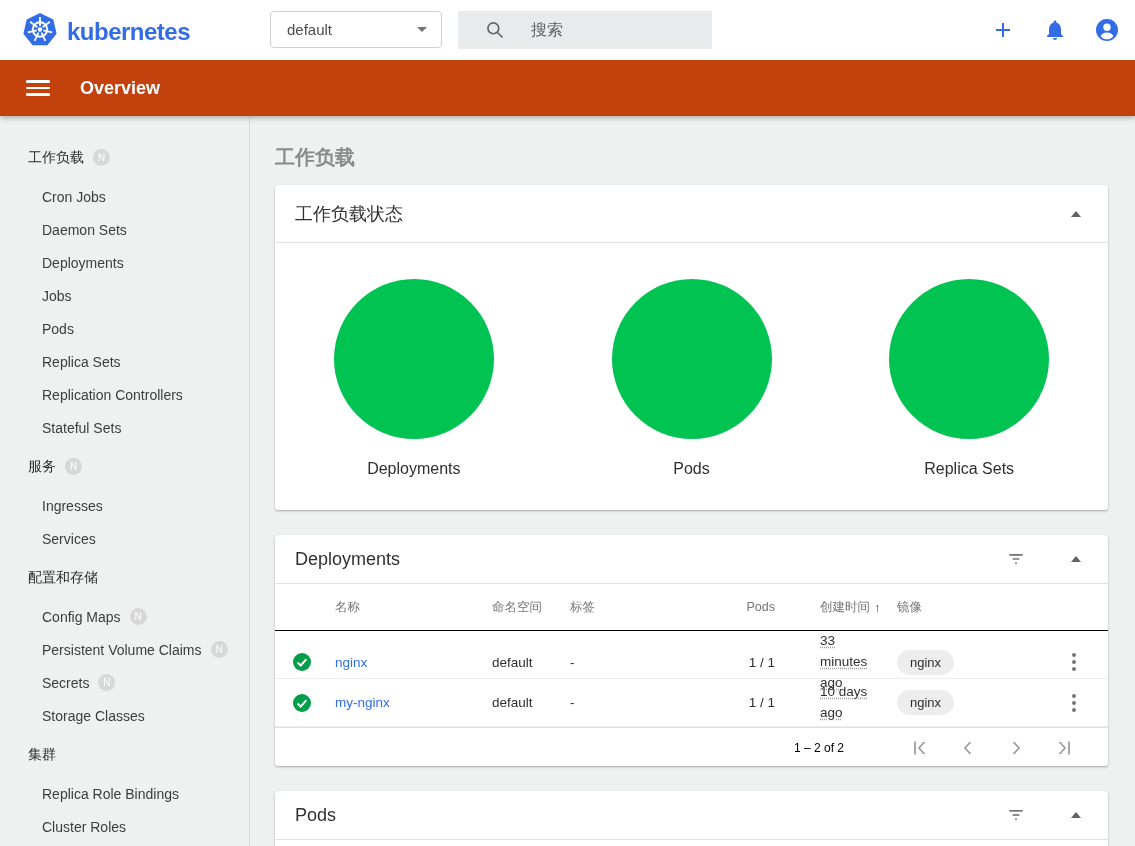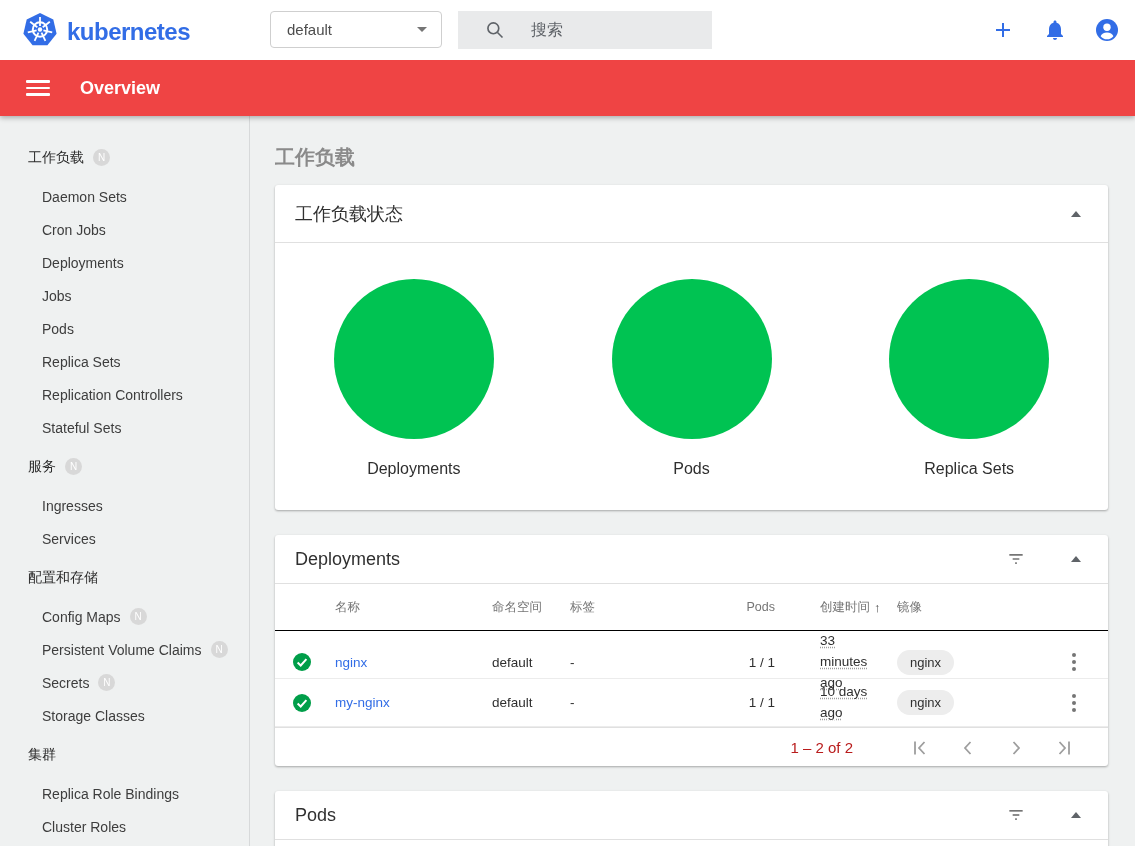--- a/index.html
+++ b/index.html
@@ -18,21 +18,21 @@
   .searchbox { position:absolute; left:458px; top:11px; width:254px; height:38px; background:#e9eaeb; border-radius:0;
                display:flex; align-items:center; padding-left:27px; }
   .searchbox svg { margin-right:26px; flex:0 0 auto; }
   .searchbox input { border:none; outline:none; background:transparent; font-size:16px; color:#3c4043; width:170px;
                      font-family:"Liberation Sans","DejaVu Sans",sans-serif; }
   .searchbox input::placeholder { color:#5f6368; opacity:1; }
   .top-actions { position:absolute; right:16px; top:0; height:60px; display:flex; align-items:center; gap:28px; }
   .icon-btn { width:24px; height:24px; display:flex; align-items:center; justify-content:center; cursor:pointer; background:none; border:none; padding:0; }
 
   
-  .toolbar { height:56px; flex:0 0 56px; background:#ef4444; display:flex; align-items:center;
+  .toolbar { height:56px; flex:0 0 56px; background:#c2410c; display:flex; align-items:center;
              box-shadow:0 2px 5px rgba(0,0,0,0.28); z-index:2; position:relative; }
   .hamburger { margin-left:26px; width:24px; height:16px; display:flex; flex-direction:column; justify-content:space-between; cursor:pointer; background:none; border:none; padding:0; }
   .hamburger span { display:block; height:2.6px; background:#fff; border-radius:1px; }
   .toolbar-title { margin-left:30px; color:#fff; font-size:18px; font-weight:bold; }
 
   
   .page-body { flex:1; display:flex; overflow:hidden; }
   .sidebar { width:250px; flex:0 0 250px; border-right:1px solid #d7d9da; padding-top:25px; overflow:hidden; }
   .side-section { margin-bottom:6px; }
   .side-header { height:33px; display:flex; align-items:center; gap:9px; padding-left:28px; font-size:14px; color:#2b2b2b; cursor:pointer; margin-bottom:6px; }
@@ -70,21 +70,21 @@
   .cell-right { text-align:right; }
   .sort-cell { display:flex; align-items:center; gap:4px; }
   .sort-arrow { color:#4a4a4a; font-size:13px; }
   .res-link { color:#326de6; text-decoration:none; cursor:pointer; }
   .created { display:inline-block; width:66px; line-height:1.55; text-decoration:underline dotted #9e9e9e; text-underline-offset:2px; }
   .chip { display:inline-block; background:#ededed; border-radius:13px; padding:5px 13px; font-size:13px; color:#2f2f2f; }
   .cell-actions { display:flex; justify-content:flex-end; padding-right:28px; }
   .kebab { background:none; border:none; cursor:pointer; display:flex; flex-direction:column; gap:3px; padding:4px; }
   .kebab i { width:4px; height:4px; border-radius:50%; background:#757575; }
   .pagination { height:40px; border-top:1px solid #e0e0e0; display:flex; align-items:center; justify-content:flex-end; padding-right:32px; }
-  .pag-label { font-size:15px; color:#b91c1c; margin-right:31px; }
+  .pag-label { font-size:12px; color:#000000; margin-right:40px; }
   .pag-btn { background:none; border:none; width:24px; height:24px; margin-left:24px; cursor:pointer; padding:0; display:flex; align-items:center; justify-content:center; }
 
   
   .pods-card { margin-top:25px; height:120px; }
   .pods-card .card-header { height:48px; }
   .pods-card .card-header .filter-btn { margin-right:36px; }
 </style>
 </head>
 <body>
 
@@ -157,24 +157,24 @@
   <div class="page-body">
 
     <nav class="sidebar">
 
       <div class="side-section">
         <div class="side-header">
           <span>工作负载</span>
           <span class="ns-badge">N</span>
         </div>
         <div class="side-item">
+            <span>Cron Jobs</span>
+          </div>
+        <div class="side-item">
             <span>Daemon Sets</span>
-          </div>
-        <div class="side-item">
-            <span>Cron Jobs</span>
           </div>
         <div class="side-item">
             <span>Deployments</span>
           </div>
         <div class="side-item">
             <span>Jobs</span>
           </div>
         <div class="side-item">
             <span>Pods</span>
           </div>

